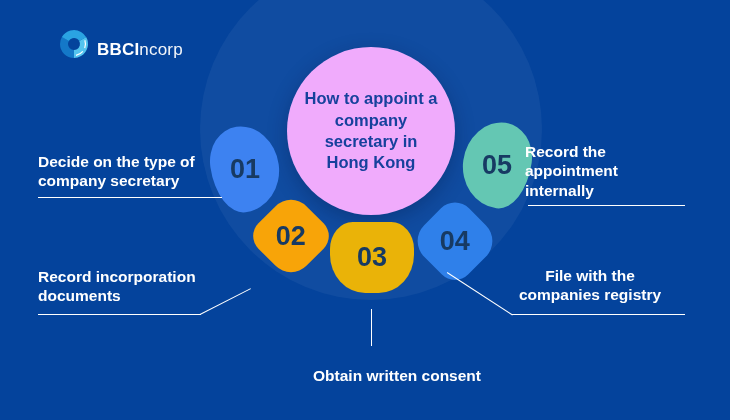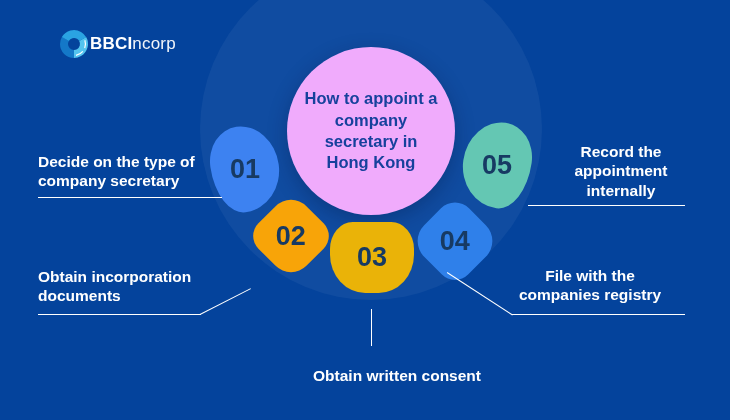--- a/index.html
+++ b/index.html
@@ -6,21 +6,21 @@
   .canvas{
     position:relative;width:730px;height:420px;overflow:hidden;
     background:#04439c;
     font-family:"Liberation Sans",sans-serif;
   }
   .halo{
     position:absolute;left:200px;top:-42px;width:342px;height:342px;
     border-radius:50%;background:rgba(255,255,255,0.05);
   }
   
-  .logo{position:absolute;left:58px;top:28px;display:flex;align-items:center;gap:0;}
+  .logo{position:absolute;left:58px;top:28px;display:flex;align-items:flex-end;gap:7px;}
   .logo-icon{width:32px;height:32px;display:block;}
   .logo-text{color:#ffffff;font-size:17px;letter-spacing:.2px;}
   .logo-text .bold{font-weight:700;}
   .logo-text .light{font-weight:400;opacity:.95;}
   
   .center-circle{
     position:absolute;left:287px;top:47px;width:168px;height:168px;border-radius:50%;
     background:#f0abfc;display:flex;align-items:center;justify-content:center;text-align:center;
     box-shadow:0 6px 20px rgba(0,20,60,.3);
   }
@@ -38,21 +38,21 @@
   #b4{left:422px;top:208px;width:66px;height:66px;border-radius:30% 34% 28% 34%;transform:rotate(45deg);}
   #b4 .num{transform:rotate(-45deg);}
   #b5{left:463px;top:122px;width:68px;height:86px;border-radius:54% 46% 42% 58% / 50% 42% 58% 50%;transform:rotate(8deg);}
   #b5 .num{transform:rotate(-8deg);}
   
   .lbl{position:absolute;color:#ffffff;font-weight:700;font-size:15.5px;line-height:1.25;white-space:pre-line;}
   #lbl1{left:38px;top:152px;text-align:left;}
   #lbl2{left:38px;top:267px;text-align:left;}
   #lbl3{left:260px;top:366px;width:221px;text-align:right;}
   #lbl4{left:495px;top:266px;width:190px;text-align:center;}
-  #lbl5{left:541px;top:142px;width:160px;text-align:center;}
+  #lbl5{left:525px;top:142px;width:160px;text-align:left;}
   
   .line{position:absolute;background:#ffffff;height:1.3px;}
   #ln1{left:38px;top:197px;width:184px;}
   #ln2a{left:38px;top:314px;width:163px;}
   #ln2b{left:200px;top:314px;width:57px;transform-origin:left center;transform:rotate(-27deg);}
   #ln3{left:371px;top:309px;width:1.3px;height:37px;}
   #ln4a{left:447px;top:272px;width:78px;transform-origin:left center;transform:rotate(33deg);}
   #ln4b{left:512px;top:314px;width:173px;}
   #ln5{left:528px;top:205px;width:157px;}
 </style>
@@ -93,21 +93,21 @@
   </div>
   <div class="blob" id="b4" style="background-color: rgb(47, 128, 234);">
     <span class="num">04</span>
   </div>
   <div class="blob" id="b5" style="background-color: rgb(100, 199, 179);">
     <span class="num">05</span>
   </div>
 
   <div class="lbl" id="lbl1">Decide on the type of
 company secretary</div>
-  <div class="lbl" id="lbl2">Obtain incorporation
+  <div class="lbl" id="lbl2">Record incorporation
 documents</div>
   <div class="lbl" id="lbl3">Obtain written consent</div>
   <div class="lbl" id="lbl4">File with the
 companies registry</div>
   <div class="lbl" id="lbl5">Record the
 appointment
 internally</div>
 
   <div class="line" id="ln1"></div>
   <div class="line" id="ln2a"></div>

